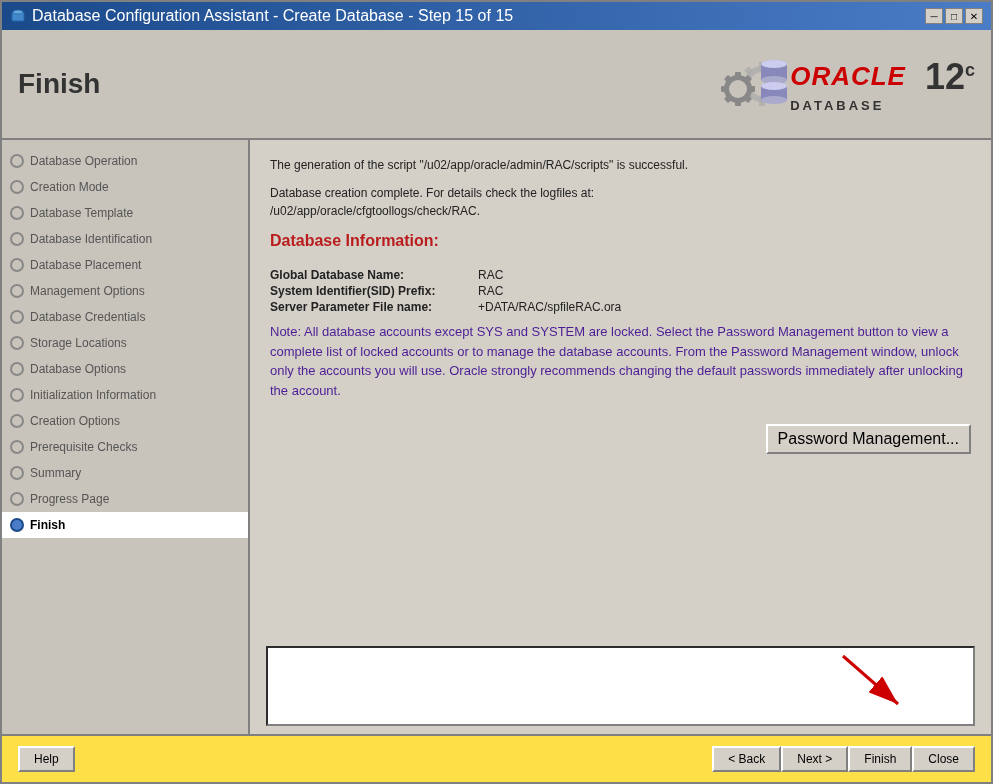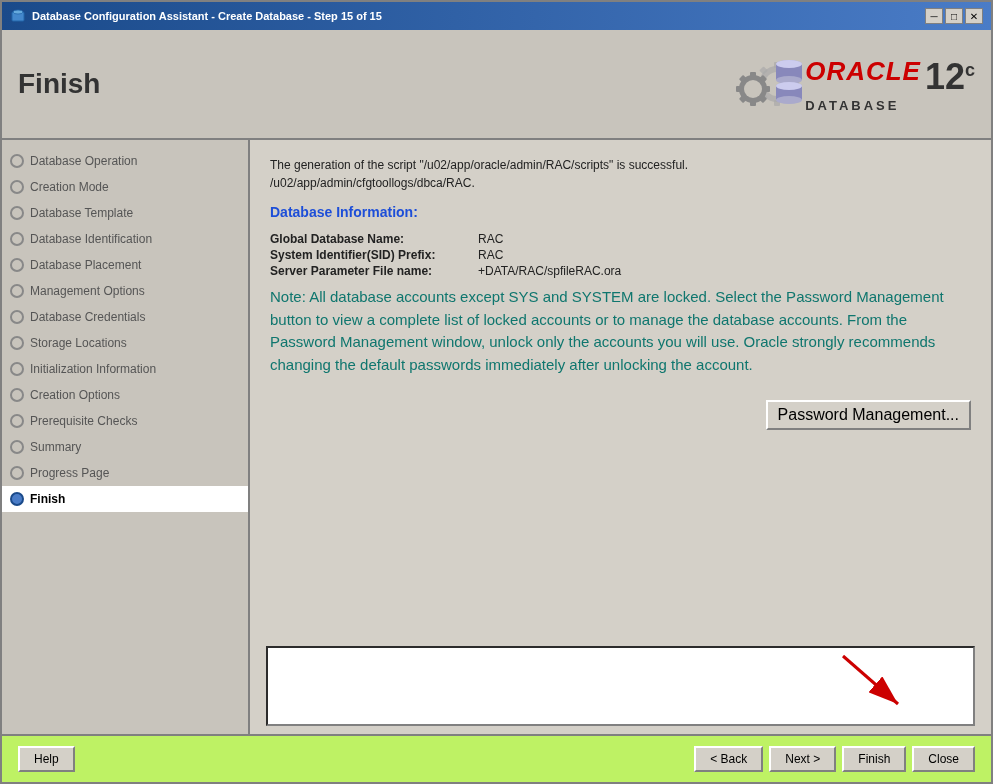--- a/index.html
+++ b/index.html
@@ -37,22 +37,22 @@
       align-items: center;
       gap: 6px;
     }
 
     .title-bar-icon {
       width: 16px;
       height: 16px;
     }
 
     .title-bar-text {
-      font-size: 11px;
-      font-weight: bold;
+      font-size: 16px;
+      font-weight: normal;
       color: white;
     }
 
     .title-bar-controls {
       display: flex;
       gap: 2px;
     }
 
     .title-btn {
       width: 18px;
@@ -174,41 +174,41 @@
       font-size: 12px;
       color: #222;
       line-height: 1.5;
     }
 
     .db-info-section {
       margin-top: 4px;
     }
 
     .db-info-title {
-      font-size: 14px;
-      font-weight: bold;
-      color: #1d4ed8;
-      margin-bottom: 12px;
+      font-size: 16px;
+      font-weight: bold;
+      color: #b91c1c;
+      margin-bottom: 18px;
     }
 
     .db-info-table {
       display: grid;
       grid-template-columns: 200px auto;
       gap: 2px 8px;
       font-size: 12px;
       color: #222;
     }
 
     .db-info-label {
       font-weight: bold;
     }
 
     .note-text {
-      font-size: 15px;
-      color: #0f766e;
+      font-size: 13px;
+      color: #4c1d95;
       line-height: 1.5;
       margin-top: 8px;
     }
 
     .password-mgmt-btn {
       background: #d4d0c8;
       border: 2px solid;
       border-color: #ffffff #808080 #808080 #ffffff;
       padding: 4px 10px;
       font-size: 16px;
@@ -227,38 +227,37 @@
       overflow: hidden;
     }
 
     .red-arrow {
       position: absolute;
       bottom: 8px;
       right: 60px;
     }
 
     .footer {
-      background: #bef264;
+      background: #fde047;
       border-top: 2px solid #808080;
       padding: 8px 16px;
       display: flex;
       align-items: center;
       justify-content: space-between;
       flex-shrink: 0;
       height: 48px;
     }
 
     .footer-left {
       display: flex;
       align-items: center;
     }
 
     .footer-right {
       display: flex;
-      gap: 6px;
     }
 
     .footer-btn {
       background: #d4d0c8;
       border: 2px solid;
       border-color: #ffffff #808080 #808080 #ffffff;
       padding: 4px 14px;
       font-size: 12px;
       cursor: pointer;
       min-width: 60px;
@@ -355,21 +354,21 @@
           <ellipse cx="16" cy="26" rx="13" ry="4" fill="#aaaacc"></ellipse>
           <ellipse cx="16" cy="10" rx="13" ry="4" fill="#ccccee"></ellipse>
 
           <ellipse cx="16" cy="32" rx="13" ry="4" fill="#aaaacc"></ellipse>
           <rect x="3" y="32" width="26" height="14" fill="#8888bb"></rect>
           <ellipse cx="16" cy="46" rx="13" ry="4" fill="#aaaacc"></ellipse>
           <ellipse cx="16" cy="32" rx="13" ry="4" fill="#ccccee"></ellipse>
         </g>
       </svg>
       <div class="oracle-brand">
-        <div style="display:flex; align-items:flex-start;">
+        <div style="display:flex; align-items:center;gap:15px;">
           <span class="oracle-text">ORACLE</span>
           <span class="version-text">
             <span>12</span><sup class="version-c">c</sup>
           </span>
         </div>
         <span class="database-text">DATABASE</span>
       </div>
     </div>
   </div>
 
@@ -403,20 +402,24 @@
       <div class="sidebar-item">
         <div class="step-dot"></div>
         <span>Database Credentials</span>
       </div>
       <div class="sidebar-item">
         <div class="step-dot"></div>
         <span>Storage Locations</span>
       </div>
       <div class="sidebar-item">
         <div class="step-dot"></div>
+        <span>Database Options</span>
+      </div>
+      <div class="sidebar-item">
+        <div class="step-dot"></div>
         <span>Initialization Information</span>
       </div>
       <div class="sidebar-item">
         <div class="step-dot"></div>
         <span>Creation Options</span>
       </div>
       <div class="sidebar-item">
         <div class="step-dot"></div>
         <span>Prerequisite Checks</span>
       </div>
@@ -430,21 +433,22 @@
       </div>
       <div class="sidebar-item active">
         <div class="step-dot"></div>
         <span>Finish</span>
       </div>
     </div>
 
     <div class="content-wrapper">
       <div class="scroll-content">
         <p class="content-text">The generation of the script "/u02/app/oracle/admin/RAC/scripts" is successful.</p>
-        <p class="content-text"> /u02/app/admin/cfgtoollogs/dbca/RAC.</p>
+        <p class="content-text" style="margin-top:10px;">Database creation complete. For details check the logfiles at:</p>
+        <p class="content-text"> /u02/app/oracle/cfgtoollogs/check/RAC.</p>
 
         <div class="db-info-section" style="margin-top:12px;">
           <div class="db-info-title">Database Information:</div>
           <div class="db-info-table">
             <span class="db-info-label">Global Database Name:</span>
             <span>RAC</span>
             <span class="db-info-label">System Identifier(SID) Prefix:</span>
             <span>RAC</span>
             <span class="db-info-label">Server Parameter File name:</span>
             <span>+DATA/RAC/spfileRAC.ora</span>

